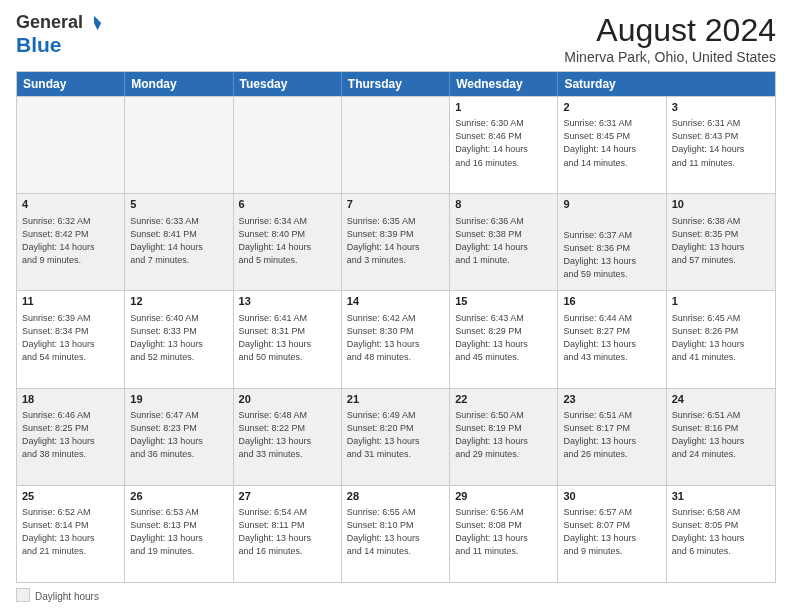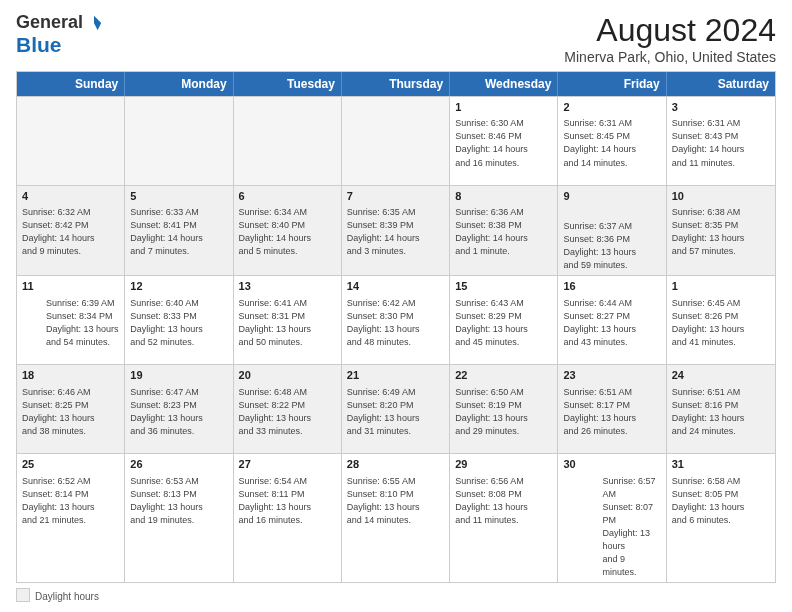--- a/index.html
+++ b/index.html
@@ -62,21 +62,21 @@
       display: grid;
       grid-template-columns: repeat(7, 1fr);
       background: #2a6db5;
     }
     .cal-header-cell {
       color: #fff;
       font-size: 12px;
       font-weight: bold;
       padding: 5px 6px;
       border-right: 1px solid #5591cc;
-      text-align: right;
+      text-align: left;
     }
     .cal-header-cell:last-child { border-right: none; }
     .cal-body {
       flex: 1;
       display: flex;
       flex-direction: column;
     }
     .cal-row {
       display: grid;
       grid-template-columns: repeat(7, 1fr);
@@ -146,21 +146,20 @@
     </div>
   </div>
 
   <div class="calendar">
     <div class="cal-header">
       <div class="cal-header-cell">Sunday</div>
       <div class="cal-header-cell">Monday</div>
       <div class="cal-header-cell">Tuesday</div>
       <div class="cal-header-cell">Thursday</div>
       <div class="cal-header-cell">Wednesday</div>
-      <div class="cal-header-cell">Friday</div>
       <div class="cal-header-cell">Saturday</div>
     </div>
     <div class="cal-body" id="cal-body">
     <div class="cal-row">
           <div class="cal-cell empty"></div>
           <div class="cal-cell empty"></div>
           <div class="cal-cell empty"></div>
           <div class="cal-cell empty"></div>
           <div class="cal-cell">
             <span class="day-num">1</span>
@@ -231,21 +230,21 @@
             <span class="day-num">10</span>
             <div class="cell-info" style="white-space: pre-line;">Sunrise: 6:38 AM
 Sunset: 8:35 PM
 Daylight: 13 hours
 and 57 minutes.</div>
           </div>
         </div>
         <div class="cal-row">
           <div class="cal-cell">
             <span class="day-num">11</span>
-            <div class="cell-info" style="white-space: pre-line; margin-left: 24px;">Sunrise: 6:39 AM
+            <div class="cell-info" style="white-space: pre-line;">Sunrise: 6:39 AM
 Sunset: 8:34 PM
 Daylight: 13 hours
 and 54 minutes.</div>
           </div>
           <div class="cal-cell">
             <span class="day-num">12</span>
             <div class="cell-info" style="white-space: pre-line;">Sunrise: 6:40 AM
 Sunset: 8:33 PM
 Daylight: 13 hours
 and 52 minutes.</div>
@@ -368,21 +367,21 @@
           </div>
           <div class="cal-cell">
             <span class="day-num">29</span>
             <div class="cell-info" style="white-space: pre-line;">Sunrise: 6:56 AM
 Sunset: 8:08 PM
 Daylight: 13 hours
 and 11 minutes.</div>
           </div>
           <div class="cal-cell">
             <span class="day-num">30</span>
-            <div class="cell-info" style="white-space: pre-line; margin-left: 39px;">Sunrise: 6:57 AM
+            <div class="cell-info" style="white-space: pre-line;">Sunrise: 6:57 AM
 Sunset: 8:07 PM
 Daylight: 13 hours
 and 9 minutes.</div>
           </div>
           <div class="cal-cell">
             <span class="day-num">31</span>
             <div class="cell-info" style="white-space: pre-line;">Sunrise: 6:58 AM
 Sunset: 8:05 PM
 Daylight: 13 hours
 and 6 minutes.</div>

